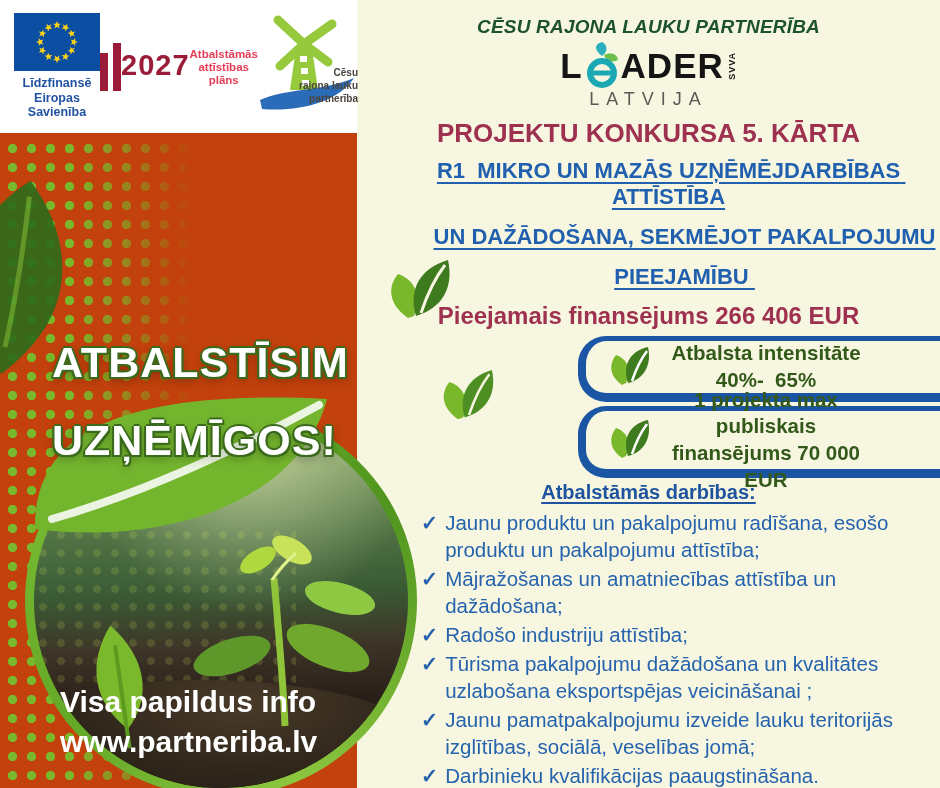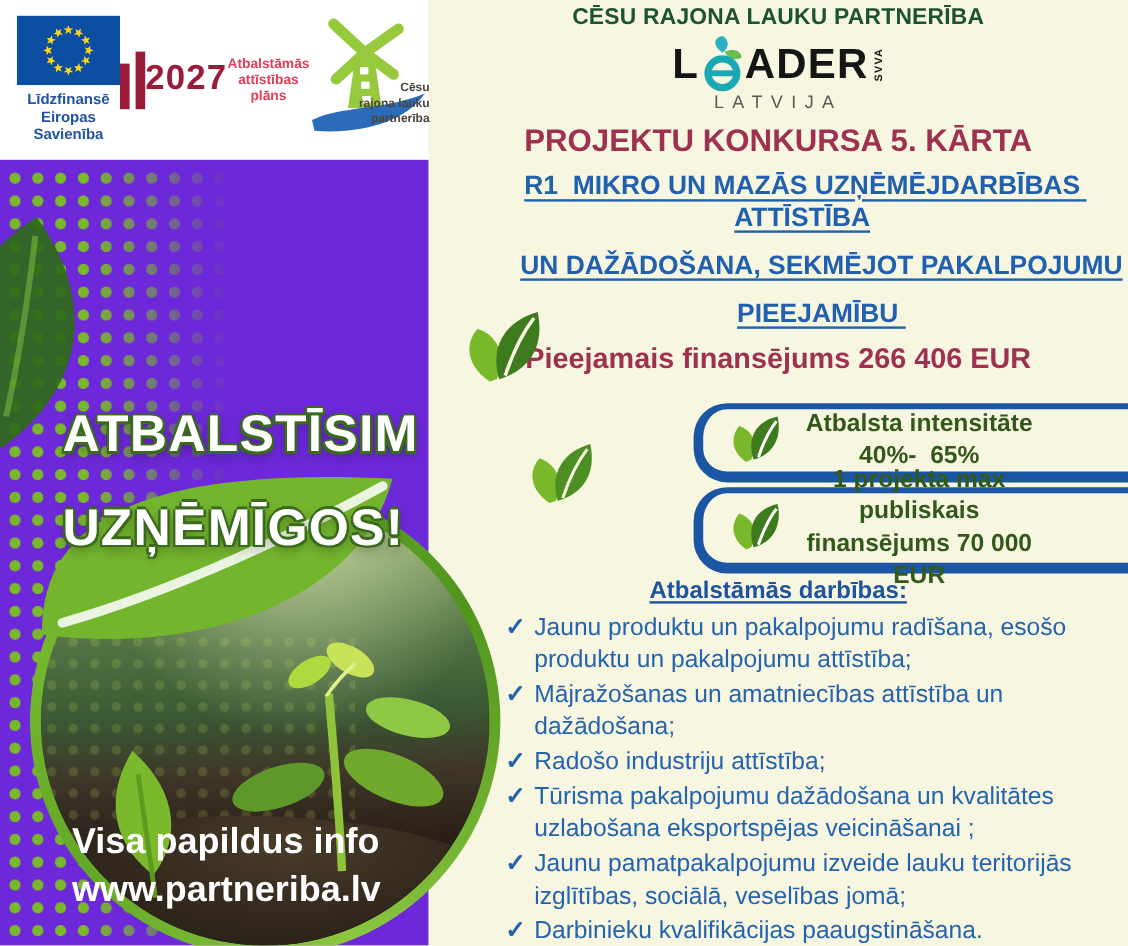--- a/index.html
+++ b/index.html
@@ -2,21 +2,21 @@
 <html><head>
 <meta charset="utf-8">
 <style>
   html,body{margin:0;padding:0;}
   body{
     width:940px;height:788px;position:relative;overflow:hidden;
     background:#F7F6E1;
     font-family:"Liberation Sans",sans-serif;
   }
   
-  .left-panel{position:absolute;left:0;top:133px;width:357px;height:655px;background:#6d28d9;}
+  .left-panel{position:absolute;left:0;top:133px;width:357px;height:655px;background:#c2410c;}
   .dots{
     position:absolute;left:3px;top:6px;width:205px;height:644px;
     background-image:radial-gradient(circle,#7AB82B 4.3px,rgba(122,184,43,0) 5px);
     background-size:19px 19px;
     -webkit-mask-image:linear-gradient(to right,#000 34%,rgba(0,0,0,.55) 62%,transparent 93%);
     mask-image:linear-gradient(to right,#000 34%,rgba(0,0,0,.55) 62%,transparent 93%);
   }
   .leaf-dark-left{position:absolute;left:-42px;top:45px;transform:rotate(-14deg);opacity:.92;}
   
   .circle-wrap{position:absolute;left:25px;top:272px;width:392px;height:392px;z-index:2;}
@@ -54,26 +54,26 @@
   .eu-caption{margin-top:5px;color:#2253A3;font-weight:700;font-size:12.5px;line-height:1.18;text-align:center;}
   .ndp-logo{display:flex;flex-direction:row;align-items:center;}
   .ndp-bars{display:flex;align-items:flex-end;gap:5px;height:48px;}
   .ndp-bars span{display:block;width:8px;background:#9B1C38;}
   .bar1{height:38px;} .bar2{height:48px;}
   .ndp-year{font-size:29px;font-weight:800;color:#9B1C38;letter-spacing:1px;margin-top:-3px;}
   .ndp-caption{color:#E43E56;font-weight:700;font-size:11.5px;line-height:1.15;text-align:center;margin-top:2px;}
   .mill-logo{position:relative;width:104px;height:110px;}
   
   .main{position:absolute;left:357px;top:0;width:583px;height:788px;text-align:center;}
-  .org-title{padding-top:4px;font-size:19px;font-weight:800;color:#1D5231;letter-spacing:.2px;}
+  .org-title{padding-top:16px;font-size:19px;font-weight:800;color:#1D5231;letter-spacing:.2px;font-style:italic;}
   .leader{display:flex;align-items:center;justify-content:center;margin-top:3px;height:50px;}
   .leader-l,.leader-ader{font-size:35px;font-weight:900;color:#151515;letter-spacing:1px;}
   .leader-e-mark{margin:0 1px;}
   .leader-svva{writing-mode:vertical-rl;transform:rotate(180deg);font-size:9px;font-weight:700;color:#151515;letter-spacing:1px;margin-left:3px;}
-  .leader-country{font-size:15px;color:#5A5A55;letter-spacing:7px;margin-top:-2px;}
+  .leader-country{font-size:18px;color:#5A5A55;letter-spacing:7px;margin-top:-2px;}
   .round-title{margin-top:8px;font-size:26px;font-weight:800;color:#9E3050;}
   .dates{margin-top:12px;font-size:27px;font-weight:800;color:#9E3050;}
   .action-line{margin-top:9px;font-size:22px;font-weight:800;color:#2060AE;text-decoration:underline;text-decoration-thickness:2px;text-underline-offset:4px;white-space:pre-wrap;padding-left:40px;}
   .action-line+.action-line{margin-top:14px;margin-left:32px;}
   .funding{margin-top:12px;font-size:24px;font-weight:800;color:#9E3050;}
   
   .info-box{position:absolute;left:221px;width:400px;box-sizing:border-box;
     border:5px solid #1A56A4;border-left-width:8px;border-bottom-width:9px;border-radius:28px;
     display:flex;align-items:center;background:transparent;}
   .box1{top:336px;height:66px;}

